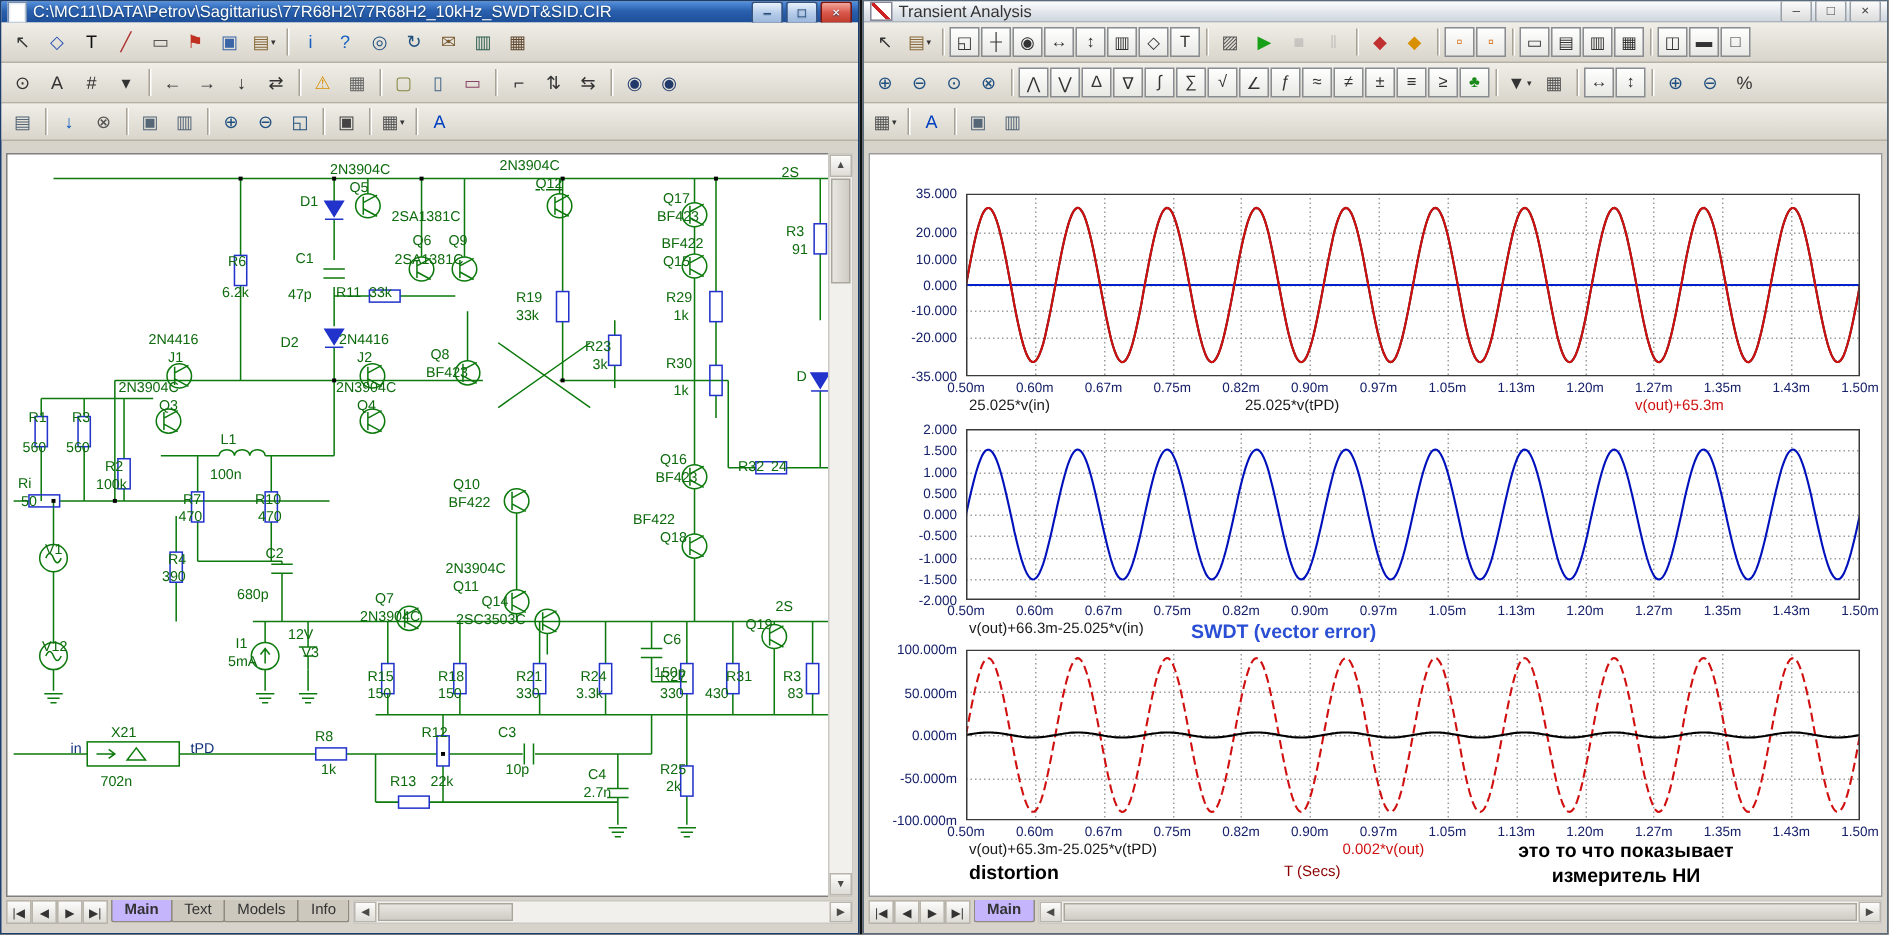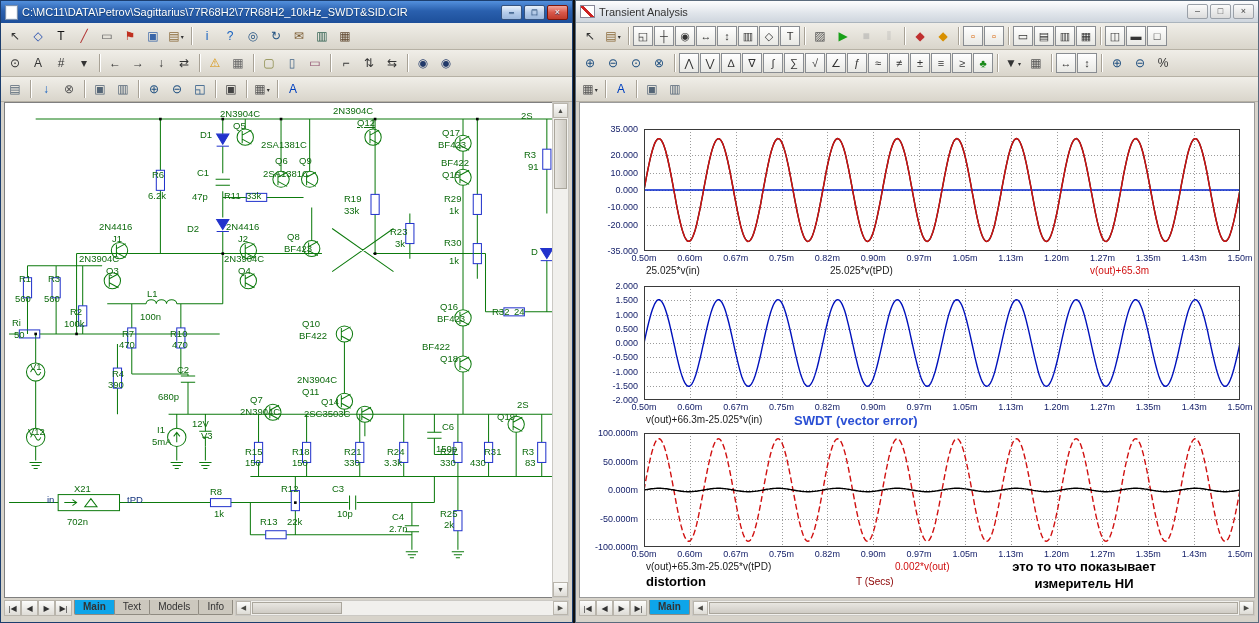--- a/index.html
+++ b/index.html
@@ -1,21 +1,21 @@
 <!DOCTYPE html>
 <html><head>
 <meta charset="utf-8">
 <style>
 *{margin:0;padding:0;box-sizing:border-box}
 html,body{width:1259px;height:623px;overflow:hidden}
 body{position:relative;background:#101010;font-family:"Liberation Sans",sans-serif}
 .window{position:absolute;top:0;height:623px;background:#d7d3ca}
 #win-left{left:0;width:573px;border:1px solid #1c3e6e}
 #win-right{left:575px;width:684px;border:1px solid #5a6b7d}
-.titlebar{height:22px;display:flex;align-items:center;gap:4px;padding:0 4px;font-size:11px;white-space:nowrap;overflow:hidden}
+.titlebar{height:14px;display:flex;align-items:center;gap:4px;padding:0 4px;font-size:11px;white-space:nowrap;overflow:hidden}
 #win-left .titlebar{background:linear-gradient(#5390dd,#2a60ae 45%,#1d4f9a);color:#fff;text-shadow:0 1px 1px #123a66}
 #win-right .titlebar{background:linear-gradient(#fdfdfe,#dfe4ea 60%,#cfd6de);color:#333;border-bottom:1px solid #aab4bd}
 .doc-icon{width:13px;height:15px;background:#fff;border:1px solid #7b90ad;flex:none;box-shadow:inset 0 0 0 1px #e8eef6}
 .chart-ico{width:15px;height:13px;background:linear-gradient(45deg,#fff 40%,#c22 40%,#c22 55%,#fff 55%);border:1px solid #889;flex:none}
 .title-text{overflow:hidden;text-overflow:ellipsis}
 .caption{margin-left:auto;display:flex;gap:2px}
 .caption-btn{width:21px;height:15px;border:1px solid #35537e;border-radius:2px;font-size:9px;line-height:13px;text-align:center;background:linear-gradient(#e8f1fb,#b7cdea 50%,#9cb8dd);color:#143a6b}
 #win-left .caption-btn.close{background:linear-gradient(#f2a59b,#d9584a 50%,#c03b2b);border-color:#7c150a;color:#fff}
 #win-right .caption-btn{background:linear-gradient(#fbfbfb,#dcdcdc);border-color:#9aa0a8;color:#444}
 .toolbar{display:flex;align-items:center;padding:1px 3px;gap:1px;height:27px;background:linear-gradient(#f0eee8,#d9d5cb);border-bottom:1px solid #b6b1a5;overflow:hidden}
@@ -29,21 +29,21 @@
 #circuit{position:absolute;left:0;top:0;width:100%;height:100%}
 #schematic-labels span{position:absolute;font-size:9.5px;color:#0e6b0e;white-space:nowrap;line-height:11px}
 .vscroll{position:absolute;right:3px;top:101px;width:17px;bottom:24px;background:#f1f0ed;border:1px solid #cbc9c4;display:flex;flex-direction:column}
 .sbtn{height:15px;flex:none;background:linear-gradient(#fcfcfb,#dedcd6);border:1px solid #b9b5ac;font-size:7px;color:#4a4a46;display:flex;align-items:center;justify-content:center}
 .vthumb{margin:1px;height:70px;background:linear-gradient(90deg,#e8e6e1,#cfccc5);border:1px solid #aaa69c;flex:none}
 .vspacer{flex:1}
 .bottombar{position:absolute;left:3px;right:3px;bottom:4px;height:18px;display:flex;align-items:flex-start;background:#d7d3ca}
 .nav{width:17px;height:16px;font-size:8px;display:flex;align-items:center;justify-content:center;background:linear-gradient(#fcfcfb,#dedcd6);border:1px solid #b9b5ac;color:#333;flex:none}
 .tabs{display:flex;margin-left:2px}
 .tab{height:15px;padding:1px 8px 0;font-size:10px;background:#ccc8be;border:1px solid #8f8b81;border-top:none;margin-right:-1px;border-radius:0 0 2px 2px;color:#333;white-space:nowrap}
-.tab.active{background:#0ea5e9;font-weight:bold;z-index:2}
+.tab.active{background:#c4b5fd;font-weight:bold;z-index:2}
 .hscroll{flex:1;height:16px;border:1px solid #cbc9c4;background:#f1f0ed;display:flex;margin-left:3px;overflow:hidden}
 .hthumb{width:90px;margin:1px;background:linear-gradient(#e8e6e1,#cfccc5);border:1px solid #aaa69c;flex:none}
 .hthumb.big{flex:1}
 .hspacer{flex:1}
 #plot-canvas{position:absolute;left:3px;top:101px;right:3px;bottom:24px;background:#fff;border:1px solid #9a9a9a;overflow:hidden}
 .chart-svg{position:absolute}
 .grid{stroke:#9b9b9b;stroke-dasharray:1 2;stroke-width:1}
 .ytick{position:absolute;left:0;width:58px;text-align:right;font-size:9px;color:#16216a}
 .xtick{position:absolute;width:40px;text-align:center;font-size:9px;color:#16216a}
 .tlabel{position:absolute;font-size:10px;white-space:nowrap}

